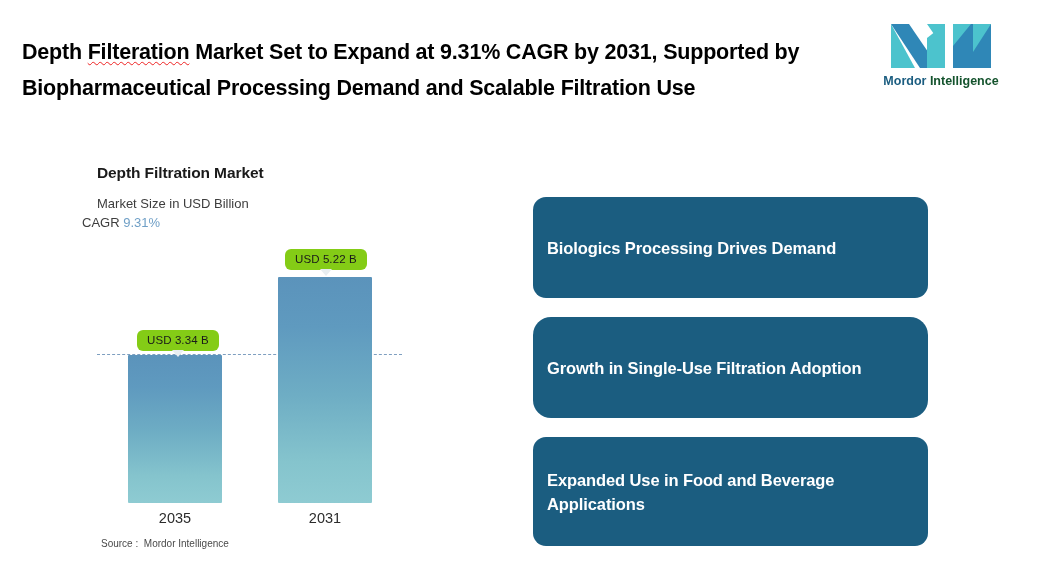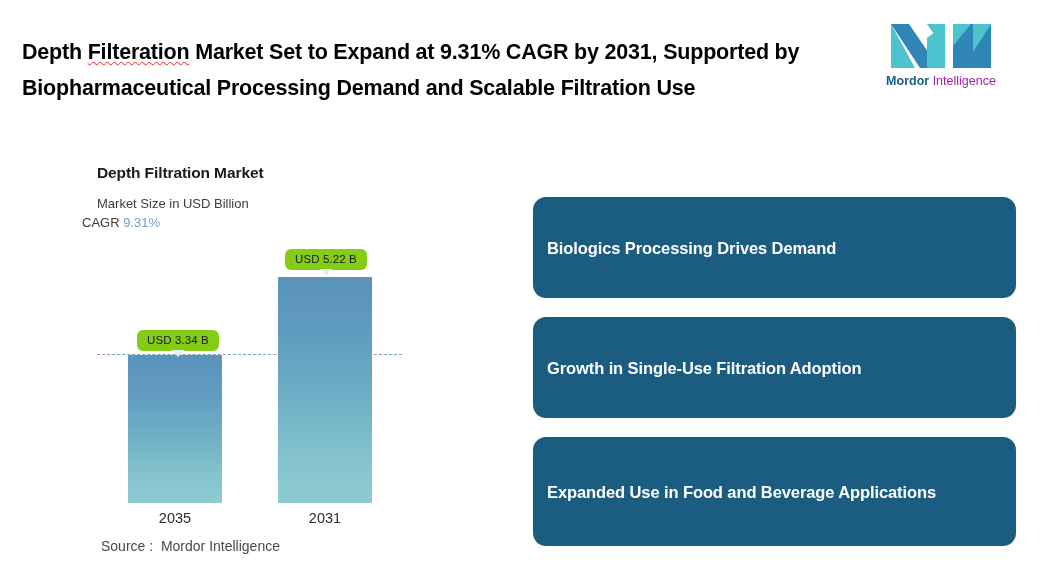--- a/index.html
+++ b/index.html
@@ -59,21 +59,21 @@
     position: absolute;
     left: 0;
     top: 58px;
     width: 120px;
     text-align: center;
     font-size: 12.5px;
     line-height: 15px;
     white-space: nowrap;
   }
   #brand-logo .wordmark .w1 { color: #1b5d80; font-weight: bold; }
-  #brand-logo .wordmark .w2 { color: #a21caf; font-weight: normal; }
+  #brand-logo .wordmark .w2 { color: #14532d; font-weight: bold; }
 
   
   #chart-panel {
     position: absolute;
     left: 0;
     top: 118px;
     width: 520px;
     height: 464px;
   }
   #chart-title {
@@ -173,21 +173,21 @@
     font-size: 14.5px;
     color: #2b2b2b;
   }
   #tick-2026 { left: 128px; }
   #tick-2031 { left: 278px; }
 
   #chart-source {
     position: absolute;
     left: 101px;
     top: 420px;
-    font-size: 14px;
+    font-size: 10px;
     color: #4a4a4a;
     white-space: pre;
   }
 
   
   #trends-panel {
     position: absolute;
     left: 533px;
     top: 118px;
     width: 490px;
@@ -198,37 +198,37 @@
     left: 7px;
     top: 25px;
     font-size: 20px;
     font-weight: bold;
     color: #0d0d0d;
     letter-spacing: -0.2px;
   }
   .trend-card {
     position: absolute;
     left: 0;
-    width: 483px;
+    width: 395px;
     background: #1b5d80;
     border-radius: 13px;
     box-sizing: border-box;
     display: flex;
     align-items: center;
     padding: 0 16px 0 14px;
   }
   .trend-card .trend-text {
     font-size: 16.5px;
     font-weight: bold;
     color: #ffffff;
     line-height: 24px;
     letter-spacing: -0.1px;
   }
   #trend-card-0 { top: 79px;  height: 101px; }
-  #trend-card-1 { top: 199px; height: 101px; }
+  #trend-card-1 { top: 199px; height: 101px; border-radius: 18px; }
   #trend-card-2 { top: 319px; height: 109px; }
 </style>
 </head>
 <body>
 
 <div id="header">
   <h1 id="page-title"><span>Depth </span><span class="misspelled">Filteration</span><span> Market Set to Expand at 9.31% CAGR by 2031, Supported by Biopharmaceutical Processing Demand and Scalable Filtration Use</span></h1>
 
   <div id="brand-logo">
     <div class="mark">

